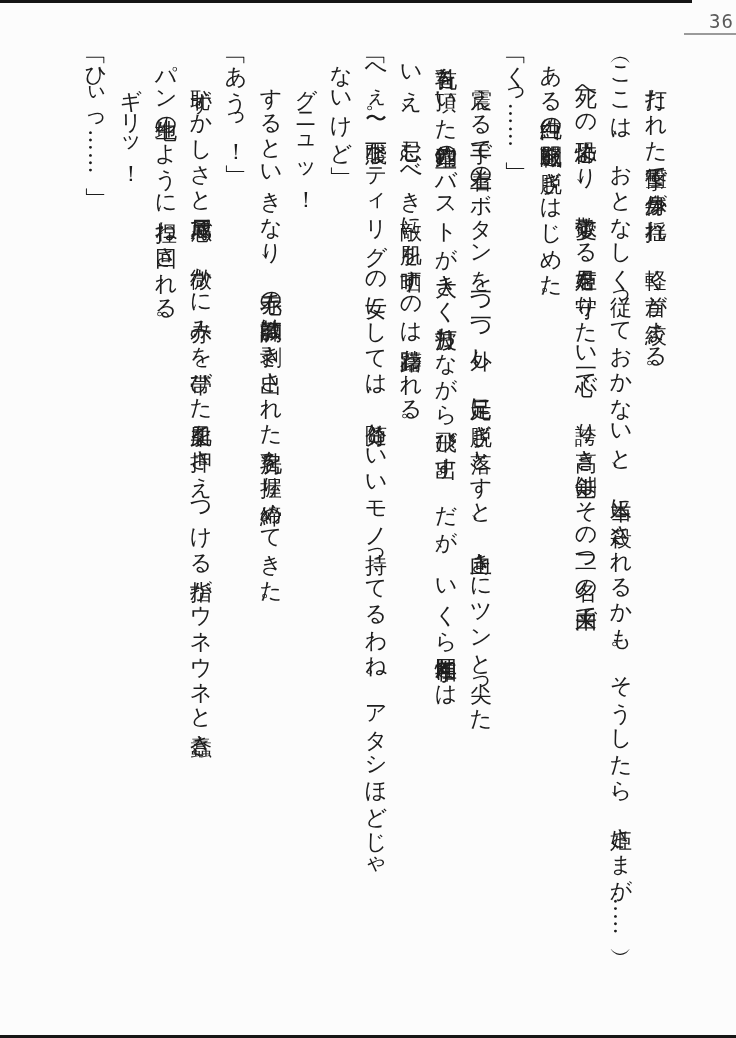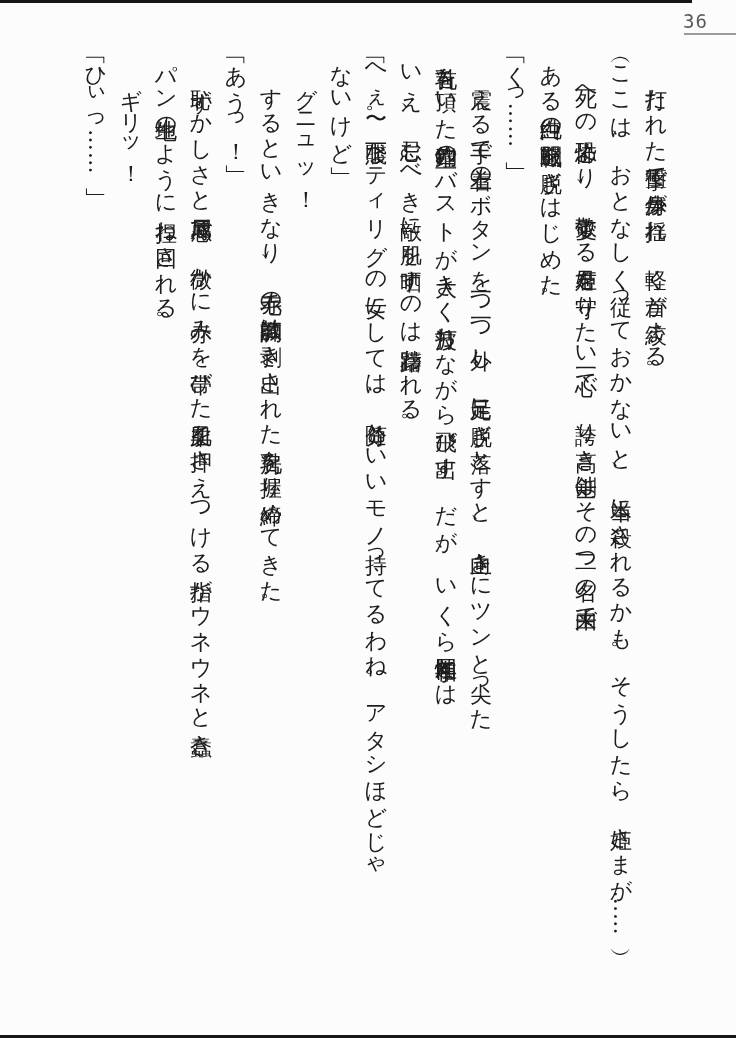--- a/index.html
+++ b/index.html
@@ -24,21 +24,21 @@
   .bottom-rule {
     position: absolute;
     bottom: 0; left: 0;
     width: 736px; height: 3px;
     background: #161616;
   }
   
   .folio {
     position: absolute;
     top: 10px;
-    right: 28px;
+    right: 2px;
     font-family: "DejaVu Sans Mono", "Liberation Mono", monospace;
     font-size: 19px;
     line-height: 22px;
     color: #5a5a5a;
     letter-spacing: 1px;
   }
   .folio-rule {
     position: absolute;
     top: 33px;
     right: 0;

